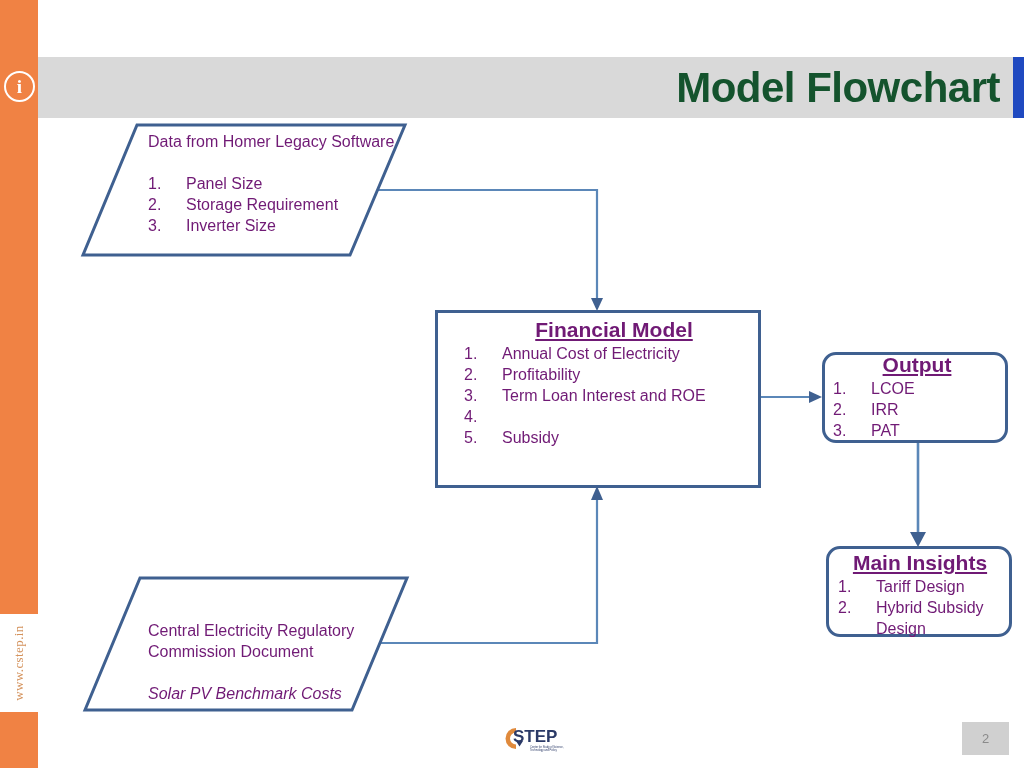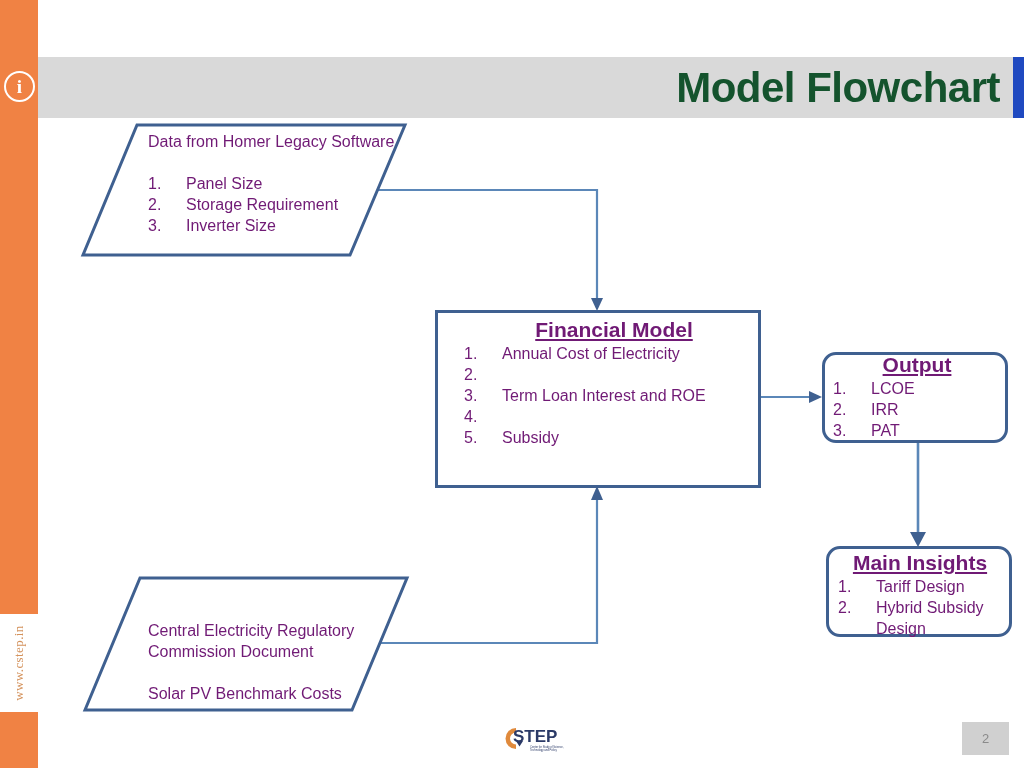--- a/index.html
+++ b/index.html
@@ -237,20 +237,21 @@
   <div class="sqbox" style="left:435px; top:310px; width:326px; height:178px;"></div>
   <div class="shape-text" style="left:448px; top:316px; width:300px;margin-left:16px;">
     <span class="shape-title">Financial Model</span>
     <ol class="numlist">
       <li>
         <span class="num">1.</span>
         <span class="txt">Annual Cost of Electricity</span>
       </li>
       <li>
         <span class="num">2.</span>
+        <span class="txt">Profitability</span>
       </li>
       <li>
         <span class="num">3.</span>
         <span class="txt">Term Loan Interest and ROE</span>
       </li>
       <li>
         <span class="num">4.</span>
       </li>
       <li>
         <span class="num">5.</span>
@@ -289,21 +290,21 @@
       <li>
         <span class="num">2.</span>
         <span class="txt">Hybrid Subsidy Design</span>
       </li>
     </ol>
   </div>
 
   <div class="shape-text" style="left:148px; top:620px; width:210px;">
     <div>Central Electricity Regulatory Commission Document</div>
     <div style="height:21px;"></div>
-    <div style="width:260px;">Solar PV Benchmark Costs</div>
+    <div style="width:260px;font-style:italic;">Solar PV Benchmark Costs</div>
   </div>
 
   <div class="logo-wrap">
     <svg viewBox="0 0 80 32" width="80" height="32">
       <path d="M 20 6 A 10.5 10.5 0 1 0 20 27 L 20 22.5 A 6 6 0 1 1 20 10.5 Z" fill="#e08a3c"></path>
       <text x="17" y="20" font-family="Liberation Sans, sans-serif" font-size="17" font-weight="bold" fill="#2b3a67">STEP</text>
       <polygon points="20,19 27,19 23.5,24.5" fill="#2b3a67"></polygon>
       <text x="34" y="26" font-family="Liberation Sans, sans-serif" font-size="2.7" fill="#2b3a67">Center for Study of Science,</text>
       <text x="34" y="29.2" font-family="Liberation Sans, sans-serif" font-size="2.7" fill="#2b3a67">Technology and Policy</text>
     </svg>

